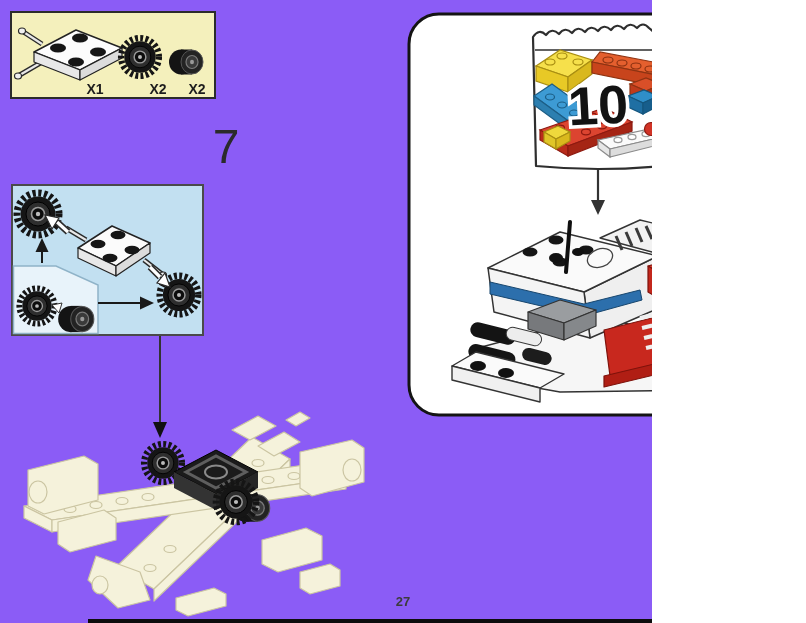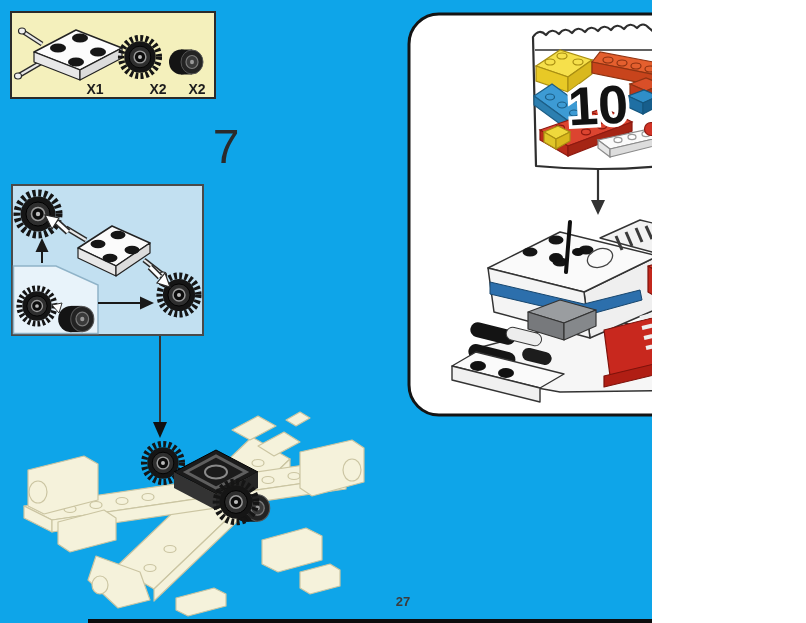--- a/index.html
+++ b/index.html
@@ -1,16 +1,16 @@
 <!DOCTYPE html>
 <html><head>
 <meta charset="utf-8">
 <style>
   html,body{margin:0;padding:0;background:#ffffff;}
-  .page{position:relative;width:652px;height:623px;background:#0ea5e9;overflow:hidden;
+  .page{position:relative;width:652px;height:623px;background:#8b5cf6;overflow:hidden;
         font-family:"Liberation Sans", sans-serif;}
   svg text{font-family:"Liberation Sans", sans-serif;}
   .count-label{font-size:14px;font-weight:bold;fill:#1d1d1d;}
   .step-num{font-size:48px;fill:#2b2b2b;}
   .page-num{font-size:13px;font-weight:bold;fill:#3c3c3c;}
   .bag-num{font-size:54px;font-weight:bold;fill:#121212;stroke:#ffffff;stroke-width:7;paint-order:stroke;}
 </style>
 </head>
 <body>
 

